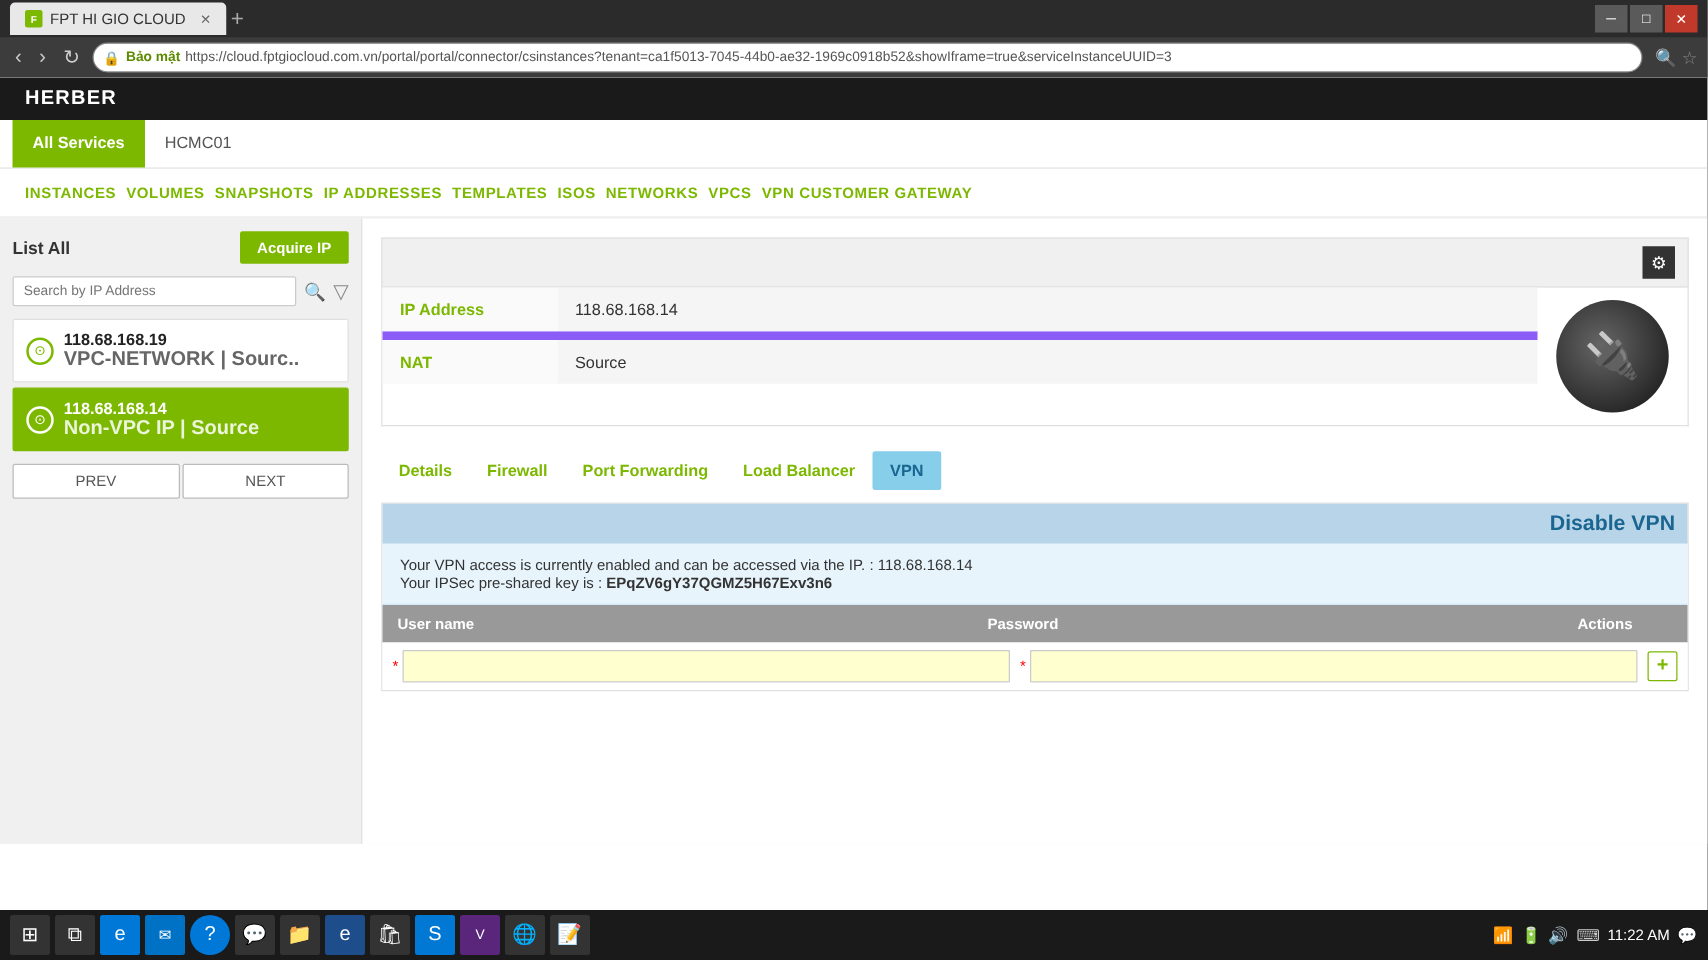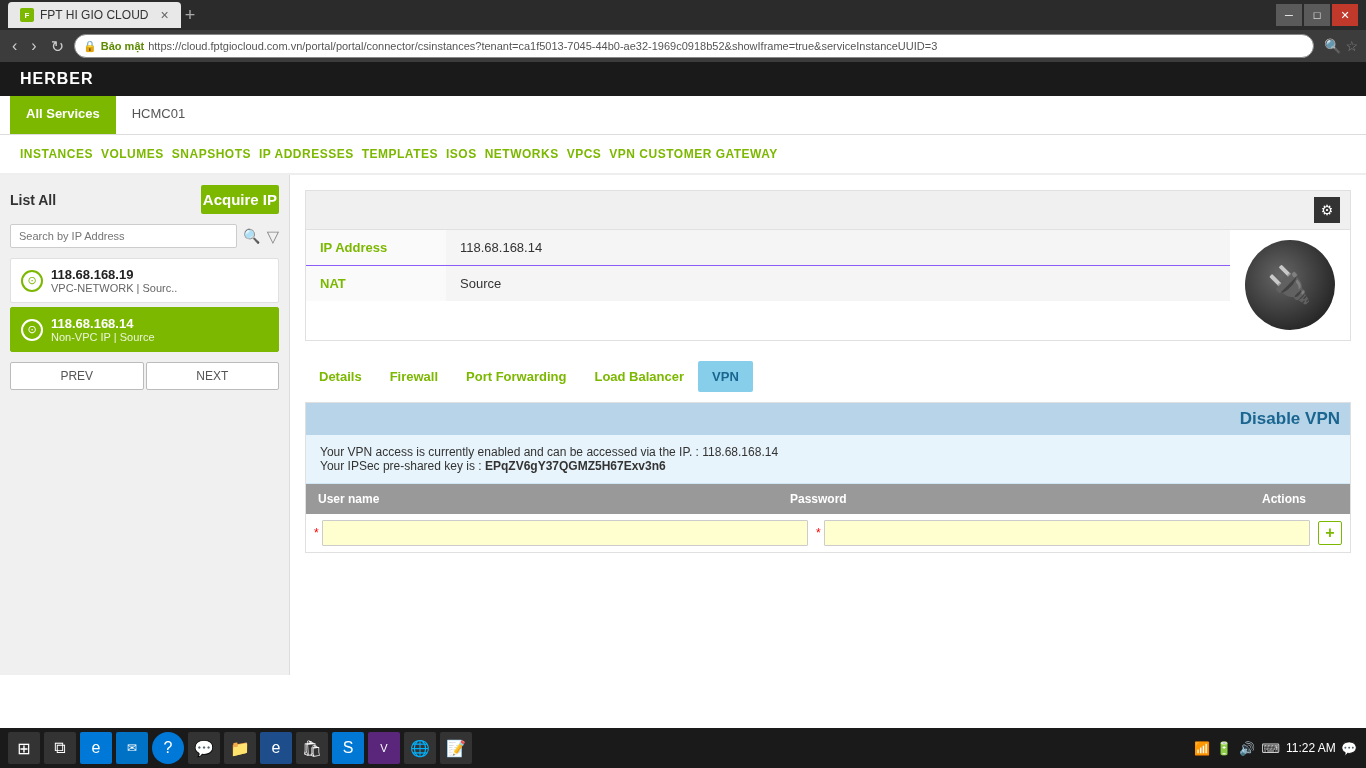--- a/index.html
+++ b/index.html
@@ -157,22 +157,22 @@
       display: flex;
       justify-content: space-between;
       align-items: center;
       margin-bottom: 10px;
     }
     .list-title { font-size: 14px; font-weight: bold; color: #333; }
     .acquire-btn {
       background: #7cb800;
       color: white;
       border: none;
-      padding: 6px 2px;
-      font-size: 15px;
+      padding: 6px 14px;
+      font-size: 12px;
       font-weight: bold;
       cursor: pointer;
       border-radius: 2px;
     }
     .search-row {
       display: flex;
       align-items: center;
       gap: 6px;
       margin-bottom: 10px;
     }
@@ -213,21 +213,21 @@
       flex-shrink: 0;
     }
     .ip-list-item.selected .ip-icon {
       border-color: white;
       color: white;
       background: #7cb800;
     }
     .ip-info { flex: 1; }
     .ip-address { font-weight: bold; font-size: 13px; color: #222; }
     .ip-list-item.selected .ip-address { color: white; }
-    .ip-sub { font-size: 11px; color: #666; }
+    .ip-sub { font-size: 16px; color: #666; font-weight: bold; }
     .ip-list-item.selected .ip-sub { color: rgba(255,255,255,0.85); }
 
     .pagination-row {
       display: flex;
       gap: 2px;
       margin-top: 10px;
       justify-content: center;
     }
     .page-btn {
       flex: 1;
@@ -271,21 +271,21 @@
       display: flex;
       border: 1px solid #e0e0e0;
       border-top: none;
       margin-bottom: 20px;
     }
     .detail-table {
       flex: 1;
     }
     .detail-row {
       display: flex;
-      border-bottom: 1px solid #8b5cf6;
+      border-bottom: 7px solid #8b5cf6;
     }
     .detail-row:last-child { border-bottom: none; }
     .detail-label {
       width: 140px;
       padding: 10px 14px;
       color: #7cb800;
       font-weight: bold;
       font-size: 13px;
       background: #fafafa;
     }

